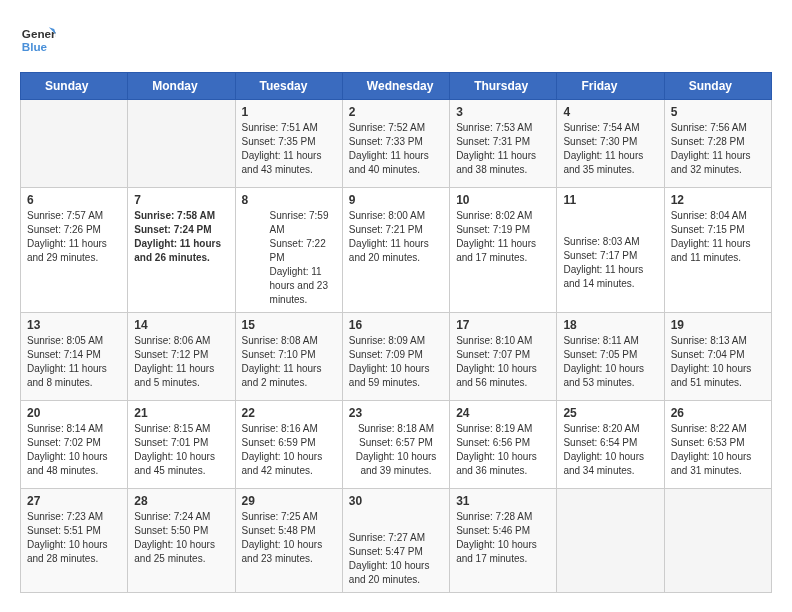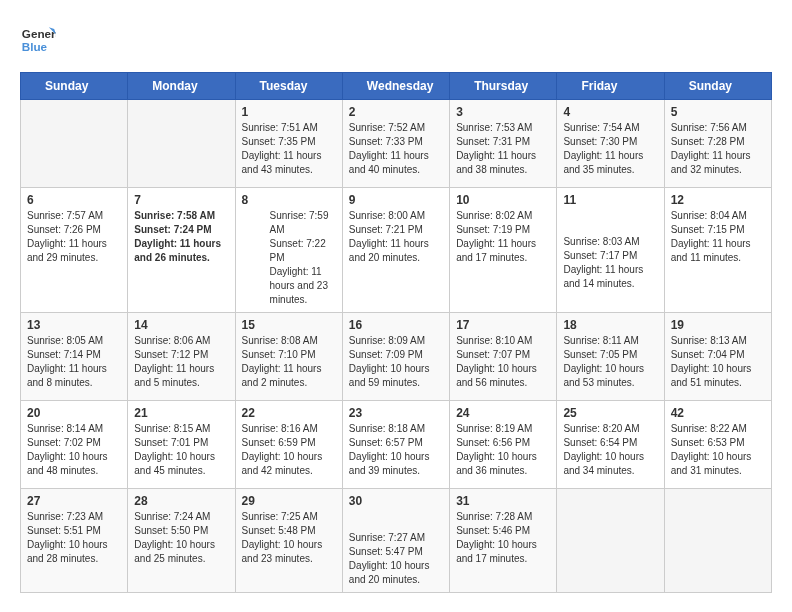--- a/index.html
+++ b/index.html
@@ -248,38 +248,38 @@
 Daylight: 10 hours and 45 minutes.</div>
         </td>
         <td>
           <span class="day-number">22</span>
           <div class="cell-info" style="white-space: pre-line;">Sunrise: 8:16 AM
 Sunset: 6:59 PM
 Daylight: 10 hours and 42 minutes.</div>
         </td>
         <td>
           <span class="day-number">23</span>
-          <div class="cell-info" style="white-space: pre-line;">Sunrise: 8:18 AM
+          <div class="cell-info" style="white-space: pre-line; text-align: center;">Sunrise: 8:18 AM
 Sunset: 6:57 PM
 Daylight: 10 hours and 39 minutes.</div>
         </td>
         <td>
           <span class="day-number">24</span>
           <div class="cell-info" style="white-space: pre-line;">Sunrise: 8:19 AM
 Sunset: 6:56 PM
 Daylight: 10 hours and 36 minutes.</div>
         </td>
         <td>
           <span class="day-number">25</span>
           <div class="cell-info" style="white-space: pre-line;">Sunrise: 8:20 AM
 Sunset: 6:54 PM
 Daylight: 10 hours and 34 minutes.</div>
         </td>
         <td>
-          <span class="day-number">42</span>
+          <span class="day-number">26</span>
           <div class="cell-info" style="white-space: pre-line;">Sunrise: 8:22 AM
 Sunset: 6:53 PM
 Daylight: 10 hours and 31 minutes.</div>
         </td>
       </tr>
       <tr>
         <td>
           <span class="day-number">27</span>
           <div class="cell-info" style="white-space: pre-line;">Sunrise: 7:23 AM
 Sunset: 5:51 PM

